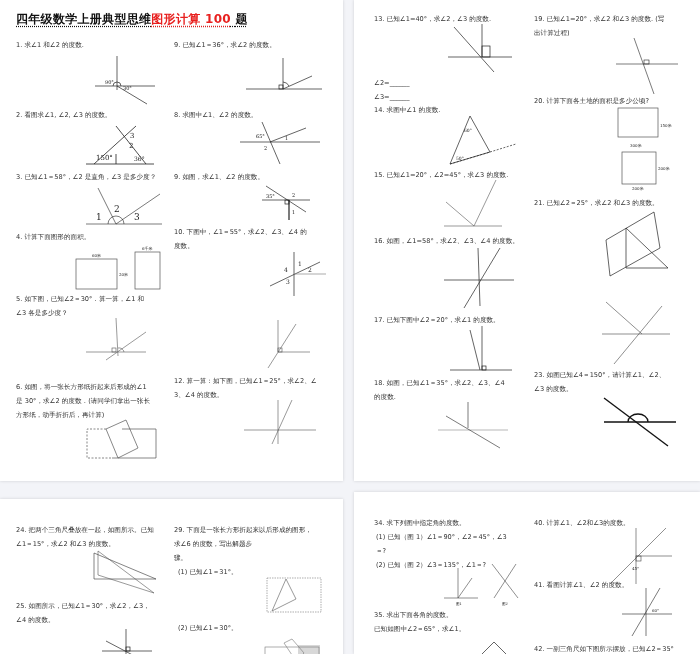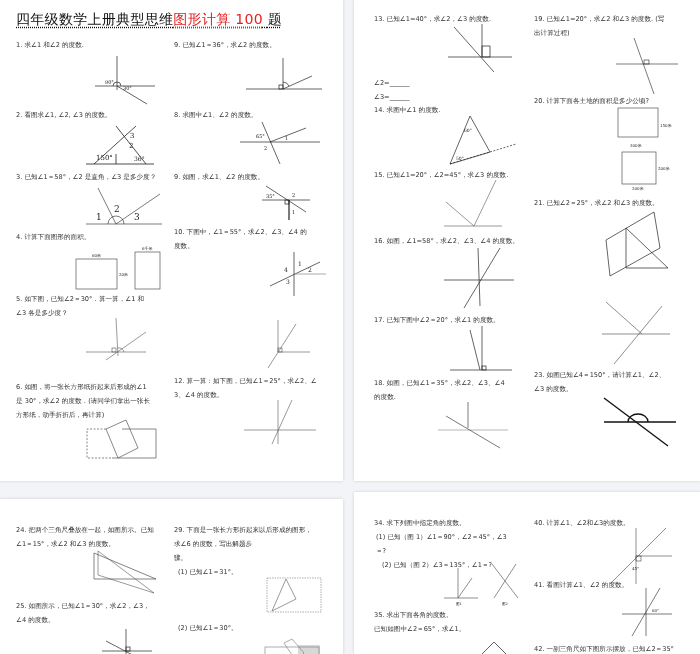--- a/index.html
+++ b/index.html
@@ -7,21 +7,21 @@
   body { position: relative; font-family: "DejaVu Sans", "Liberation Sans", sans-serif; color: #222; }
   .page {
     position: absolute; background: #fff; overflow: hidden;
     box-shadow: 0 0 3px rgba(0,0,0,0.15);
   }
   .p1 { left: 0; top: 0; width: 343px; height: 481px; }
   .p2 { left: 354px; top: 0; width: 346px; height: 481px; }
   .p3 { left: 0; top: 499px; width: 343px; height: 162px; }
   .p4 { left: 354px; top: 492px; width: 346px; height: 162px; }
   .title {
-    position: absolute; left: 16px; top: 11px; font-size: 14px; font-weight: normal;
+    position: absolute; left: 16px; top: 11px; font-size: 12px; font-weight: bold;
     letter-spacing: 0.3px; color: #111; white-space: nowrap;
     text-decoration: underline dotted #111; text-underline-offset: 3px;
   }
   .title .red { color: #e8201f; text-decoration: underline dotted #e8201f; }
   .q { position: absolute; font-size: 6.6px; line-height: 14px; color: #333; white-space: nowrap; }
   .fig { position: absolute; }
   .fig svg { display: block; overflow: visible; }
   svg text { font-family: "DejaVu Serif", serif; fill: #222; }
 </style>
 </head>
@@ -320,21 +320,21 @@
         <rect x="1" y="8" width="54" height="14"></rect>
         <polygon points="20,4 28,0 40,14 32,22"></polygon>
     </svg>
   </div>
 </div>
 
 <div class="page p4">
   <div class="q" style="left:20px;top:24px">34. 求下列图中指定角的度数。</div>
   <div class="q" style="left:22px;top:38px">(1) 已知（图 1）∠1＝90°，∠2＝45°，∠3</div>
   <div class="q" style="left:22px;top:52px">＝?</div>
-  <div class="q" style="left:28px;top:66px">(2) 已知（图 2）∠3＝135°，∠1＝?</div>
+  <div class="q" style="left:22px;top:66px">(2) 已知（图 2）∠3＝135°，∠1＝?</div>
   <div class="fig" style="left:90px;top:76px">
     <svg width="36" height="38" stroke="#444" stroke-width="0.6" fill="none">
       <line x1="0" y1="30" x2="34" y2="30"></line>
         <line x1="14" y1="0" x2="14" y2="30"></line>
         <line x1="14" y1="30" x2="28" y2="10"></line>
       <text x="12" y="37" font-size="3.5" stroke="none">图1</text>
     </svg>
   </div>
   <div class="fig" style="left:136px;top:70px">
     <svg width="30" height="44" stroke="#444" stroke-width="0.6" fill="none">

